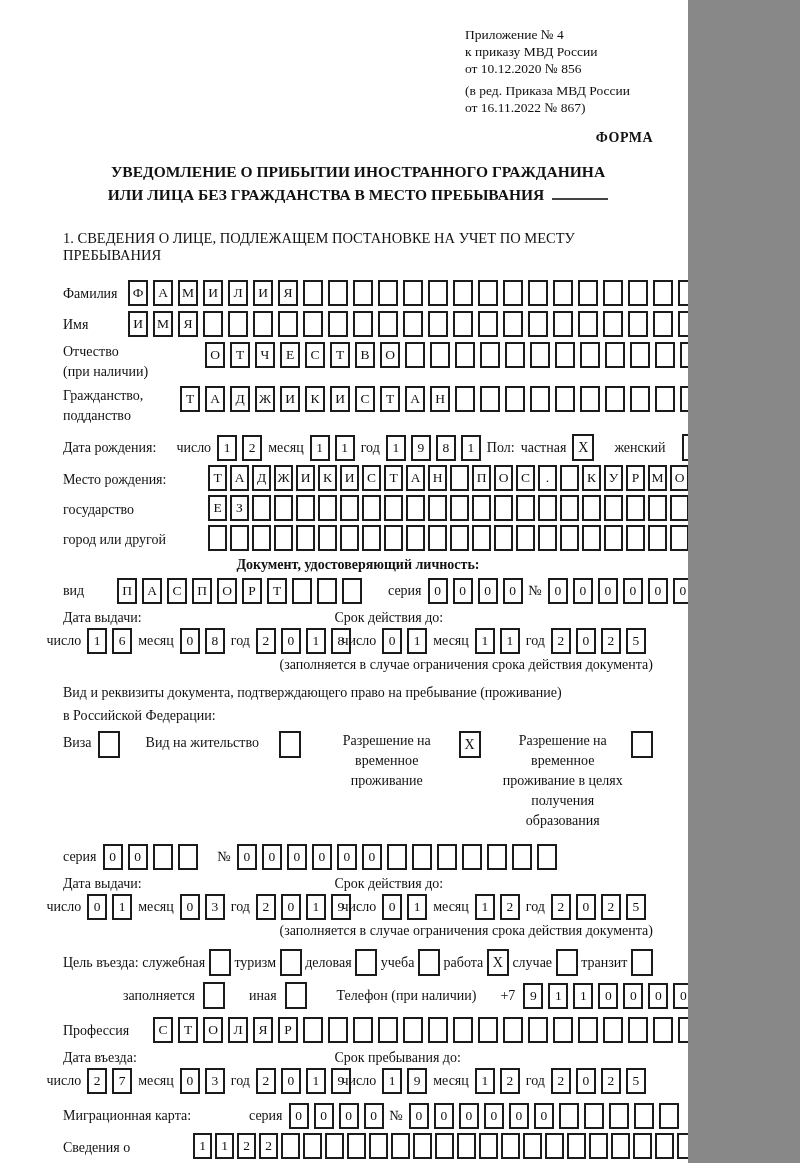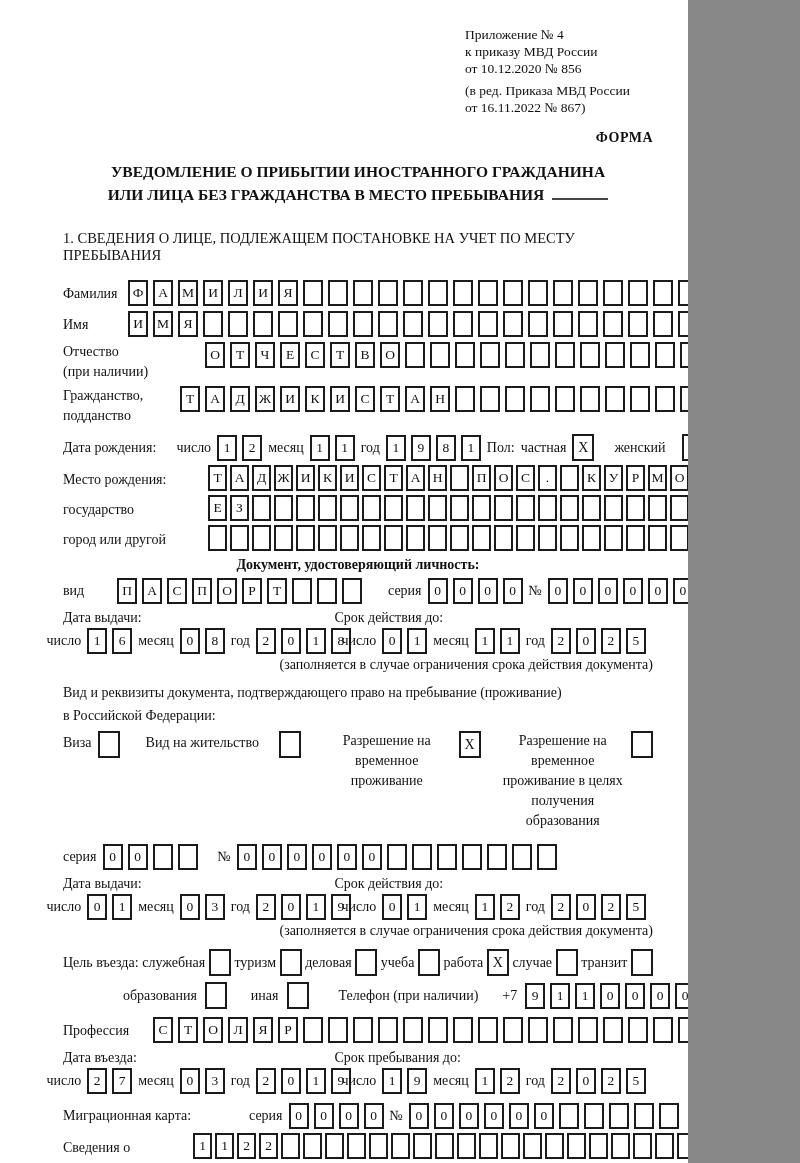--- a/index.html
+++ b/index.html
@@ -499,21 +499,21 @@
     <span class="checkbox"></span>
     <span class="lbl">работа</span>
     <span class="checkbox">X</span>
     <span class="lbl">случае</span>
     <span class="checkbox"></span>
     <span class="lbl">транзит</span>
     <span class="checkbox"></span>
   </div>
 
   <div class="row" style="align-items:center;gap:8px;margin-top:6px;padding-left:60px;">
-    <span class="lbl">образования</span>
+    <span class="lbl">заполняется</span>
     <span class="checkbox"></span>
     <span class="gap8"></span>
     <span class="lbl">иная</span>
     <span class="checkbox"></span>
     <span class="gap14"></span>
     <span class="lbl">Телефон (при наличии)</span>
     <span class="gap8"></span>
     <span class="lbl">+7</span>
     <span class="cells">
         <span class="cell">9</span>

